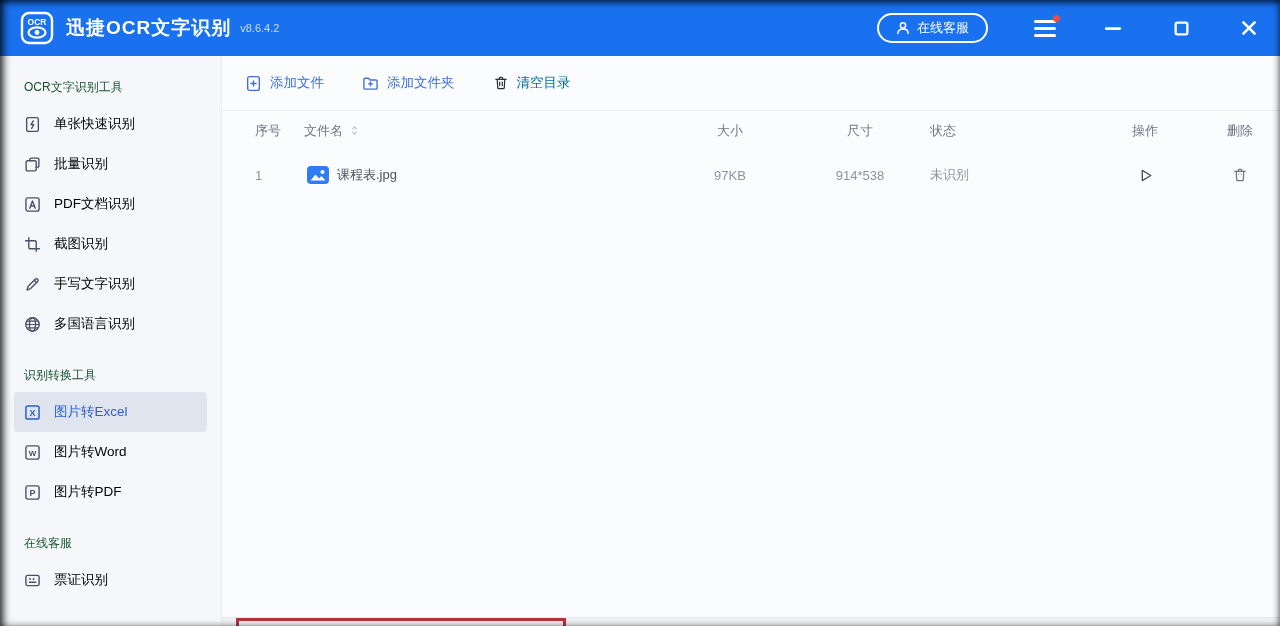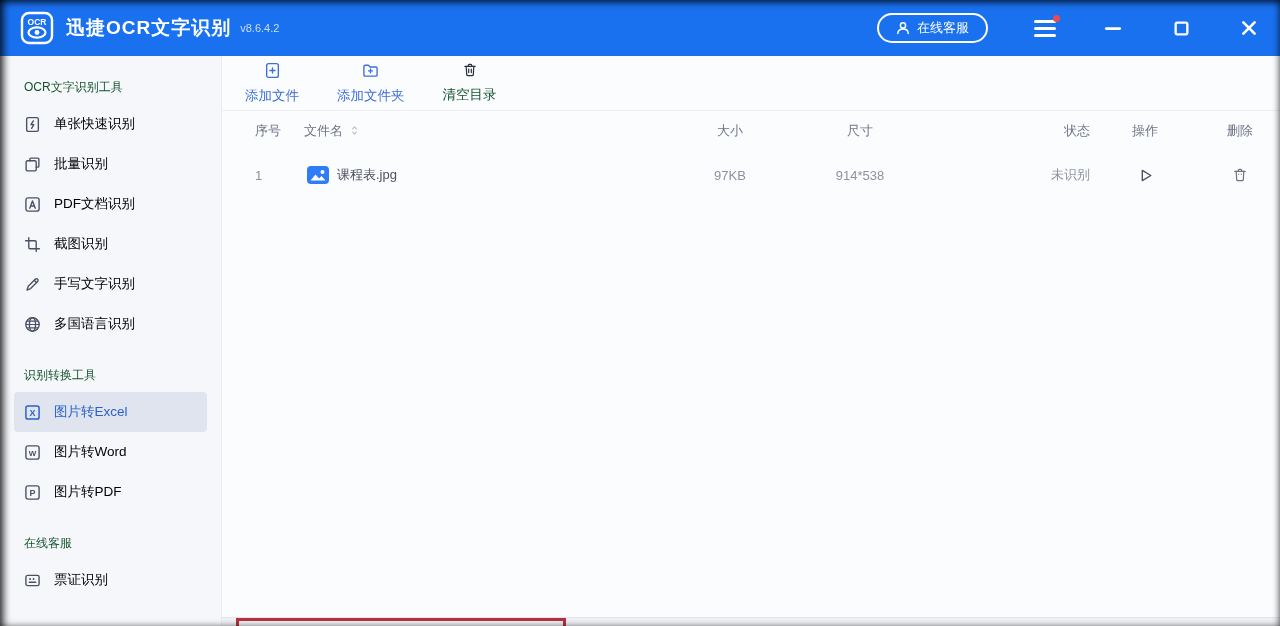--- a/index.html
+++ b/index.html
@@ -38,32 +38,32 @@
   .side-item {
     height:40px; margin:0 14px; padding-left:10px; border-radius:4px;
     display:flex; align-items:center; gap:13px;
     color:#000000; font-size:13.5px; cursor:pointer;
   }
   .side-item .icon { width:17px; height:17px; flex:0 0 auto; display:flex; }
   .side-item.selected { background:#dfe4ef; color:#2a62c9; }
   
   .main { position:absolute; left:222px; top:56px; right:0; bottom:0; background:#fbfcfe; }
   .toolbar { height:54px; display:flex; align-items:center; padding-left:23px; gap:38px; }
-  .tool-btn { display:flex; align-items:center; gap:8px; font-size:13.5px; cursor:pointer; color:#3f6fd8; background:none; border:none;flex-direction:column; }
-  .tool-btn.dark { color:#14532d; }
+  .tool-btn { display:flex; align-items:center; gap:8px; font-size:13.5px; cursor:pointer; color:#3f6fd8; background:none; border:none; }
+  .tool-btn.dark { color:#0369a1; }
   .thead {
     height:40px; border-top:1px solid #edeff3;
     display:flex; align-items:center; color:#6f7485; font-size:13px;
   }
   .trow { height:50px; display:flex; align-items:center; color:#8d92a0; font-size:13px; }
   .col-index  { flex:0 0 82px;  padding-left:33px; }
   .col-name   { flex:1 1 auto;  display:flex; align-items:center; gap:7px; }
   .col-size   { flex:0 0 120px; text-align:center; }
   .col-dim    { flex:0 0 140px; text-align:center; }
-  .col-status { flex:0 0 160px; text-align:right; }
+  .col-status { flex:0 0 160px; text-align:left; }
   .col-action { flex:0 0 110px; text-align:center; display:flex; justify-content:center; }
   .col-delete { flex:0 0 80px;  text-align:center; display:flex; justify-content:center; }
   .thead .col-action, .thead .col-delete { display:block; }
   .filename { color:#4c5160; }
   .file-icon { width:24px; height:20px; margin-left:2px; }
   .icon-btn { background:none; border:none; cursor:pointer; display:flex; padding:2px; }
   
   .bottom-strip {
     position:absolute; left:0; right:0; bottom:0; height:9px;
     background:#f0f2f6; border-top:1px solid #e3e5ea;

